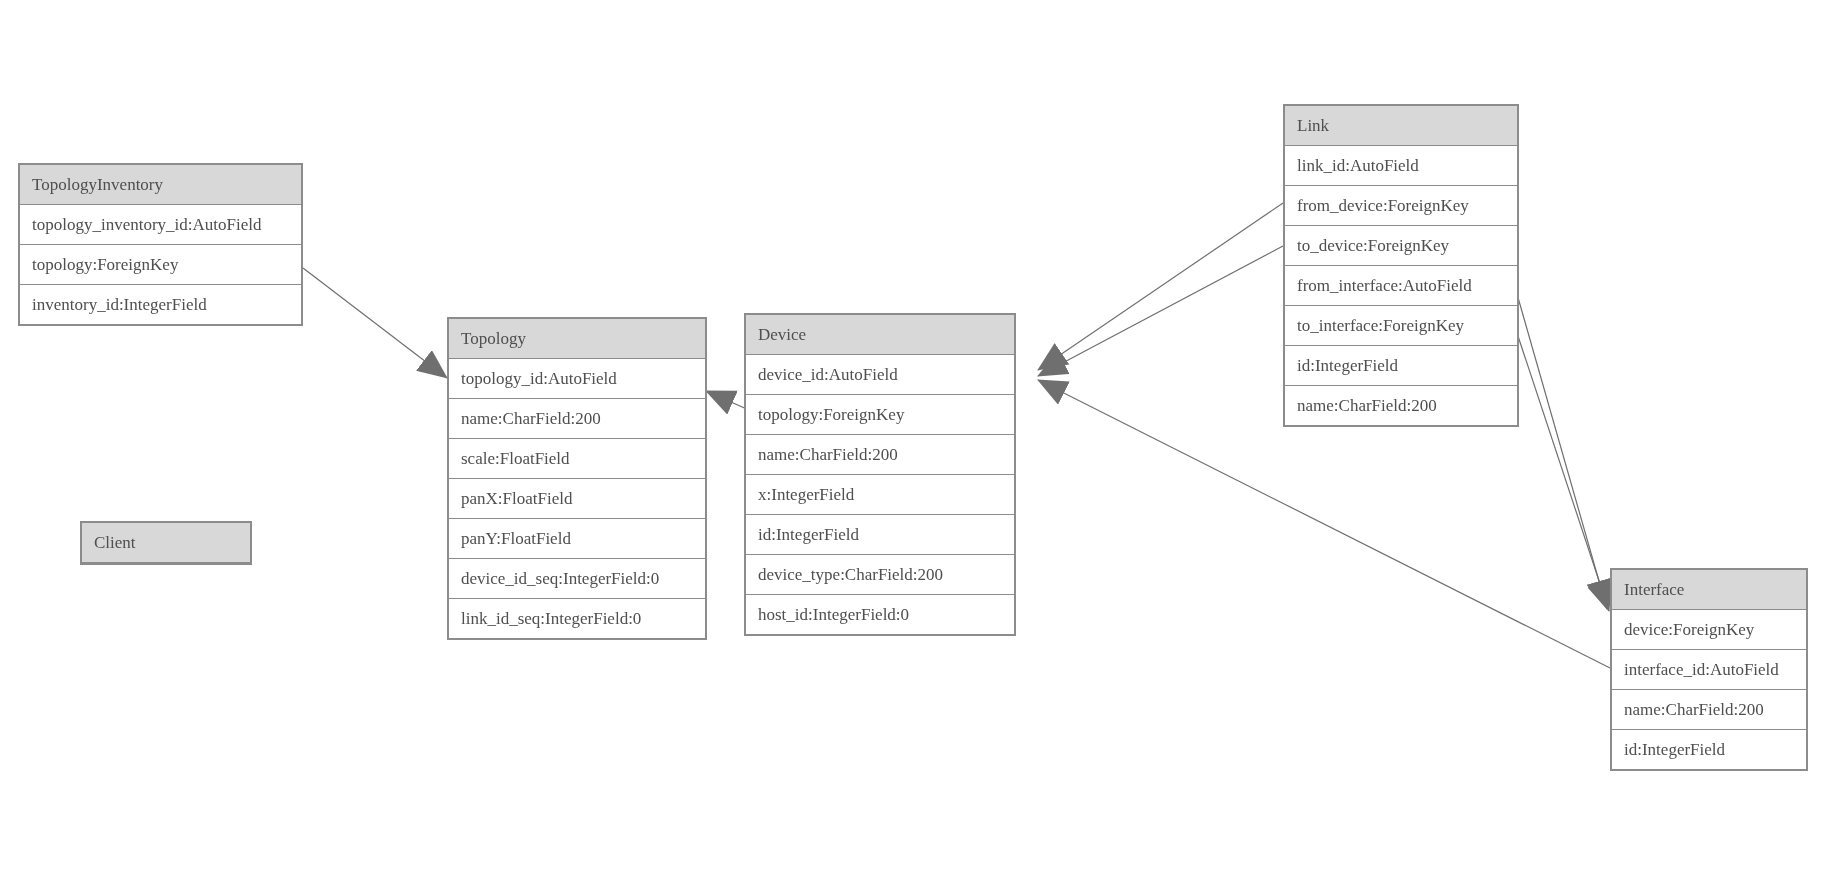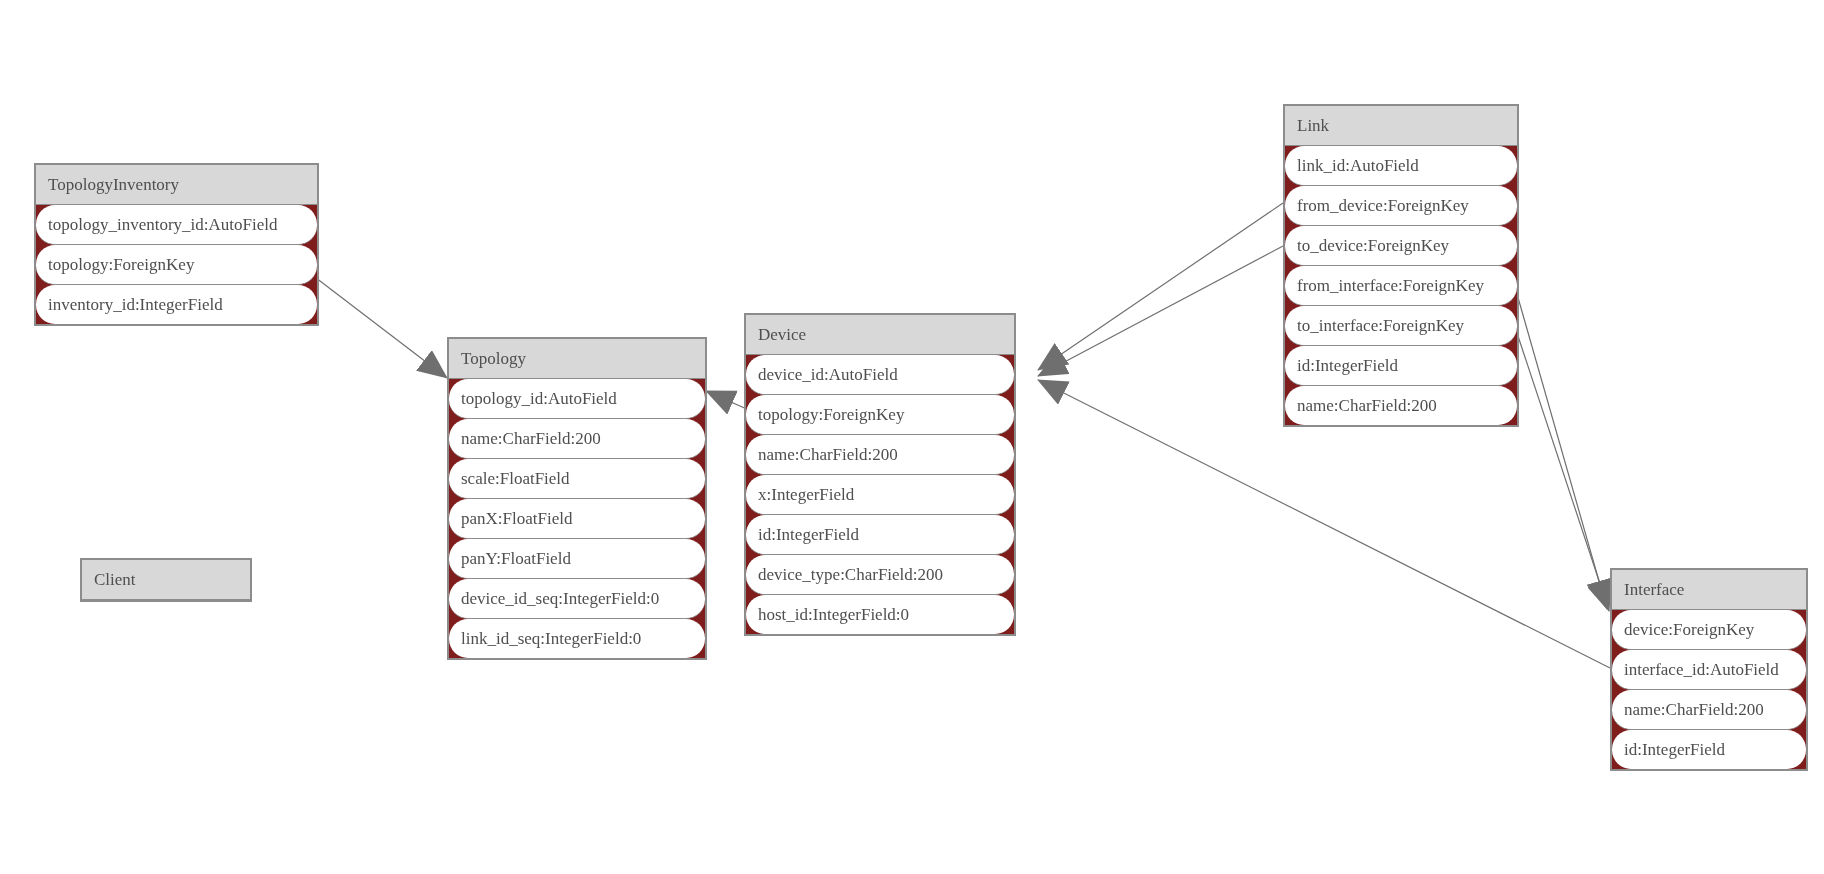--- a/index.html
+++ b/index.html
@@ -45,21 +45,20 @@
     overflow: hidden;
   }
   .table-row {
     height: 39px;
     line-height: 39px;
     border-bottom: 1px solid var(--border-color);
     padding-left: 12px;
     white-space: nowrap;
     overflow: hidden;
     background: #ffffff;
-    border-radius: 19px;
   }
   .table-row:last-child { border-bottom: none; }
 </style>
 </head>
 <body>
 
 <div id="canvas">
   <svg id="edges-layer" xmlns="http://www.w3.org/2000/svg" viewBox="0 0 1824 874">
     <defs>
       <marker id="arrowhead" markerUnits="userSpaceOnUse" markerWidth="34" markerHeight="28" refX="29" refY="13" orient="auto">
@@ -70,55 +69,55 @@
         <line class="edge" x1="303" y1="268" x2="447" y2="378" marker-end="url(#arrowhead)"></line>
         <line class="edge" x1="765" y1="417" x2="706" y2="391" marker-end="url(#arrowhead)"></line>
         <line class="edge" x1="1283" y1="203" x2="1038" y2="370" marker-end="url(#arrowhead)"></line>
         <line class="edge" x1="1283" y1="246" x2="1038" y2="376" marker-end="url(#arrowhead)"></line>
         <line class="edge" x1="1515" y1="287" x2="1607" y2="609" marker-end="url(#arrowhead)"></line>
         <line class="edge" x1="1515" y1="327" x2="1609" y2="611" marker-end="url(#arrowhead)"></line>
         <line class="edge" x1="1610" y1="668" x2="1038" y2="380" marker-end="url(#arrowhead)"></line>
       </g>
   </svg>
   <div id="tables-layer">
-      <div class="entity-table" style="left: 34px; top: 163px; width: 281px;">
+      <div class="entity-table" style="left: 18px; top: 163px; width: 281px;">
         <div class="table-header">TopologyInventory</div>
         <div class="table-row">topology_inventory_id:AutoField</div>
         <div class="table-row">topology:ForeignKey</div>
         <div class="table-row">inventory_id:IntegerField</div>
       </div>
-      <div class="entity-table" style="left: 447px; top: 317px; width: 256px; margin-top: 20px;">
+      <div class="entity-table" style="left: 447px; top: 317px; width: 256px;">
         <div class="table-header">Topology</div>
         <div class="table-row">topology_id:AutoField</div>
         <div class="table-row">name:CharField:200</div>
         <div class="table-row">scale:FloatField</div>
         <div class="table-row">panX:FloatField</div>
         <div class="table-row">panY:FloatField</div>
         <div class="table-row">device_id_seq:IntegerField:0</div>
         <div class="table-row">link_id_seq:IntegerField:0</div>
       </div>
-      <div class="entity-table" style="left: 80px; top: 558px; width: 168px;">
+      <div class="entity-table" style="left: 80px; top: 521px; width: 168px;">
         <div class="table-header">Client</div>
       </div>
       <div class="entity-table" style="left: 744px; top: 313px; width: 268px;">
         <div class="table-header">Device</div>
         <div class="table-row">device_id:AutoField</div>
         <div class="table-row">topology:ForeignKey</div>
         <div class="table-row">name:CharField:200</div>
         <div class="table-row">x:IntegerField</div>
         <div class="table-row">id:IntegerField</div>
         <div class="table-row">device_type:CharField:200</div>
         <div class="table-row">host_id:IntegerField:0</div>
       </div>
       <div class="entity-table" style="left: 1283px; top: 104px; width: 232px;">
         <div class="table-header">Link</div>
         <div class="table-row">link_id:AutoField</div>
         <div class="table-row">from_device:ForeignKey</div>
         <div class="table-row">to_device:ForeignKey</div>
-        <div class="table-row">from_interface:ForeignKey</div>
+        <div class="table-row">from_interface:AutoField</div>
         <div class="table-row">to_interface:ForeignKey</div>
         <div class="table-row">id:IntegerField</div>
         <div class="table-row">name:CharField:200</div>
       </div>
       <div class="entity-table" style="left: 1610px; top: 568px; width: 194px;">
         <div class="table-header">Interface</div>
         <div class="table-row">device:ForeignKey</div>
         <div class="table-row">interface_id:AutoField</div>
         <div class="table-row">name:CharField:200</div>
         <div class="table-row">id:IntegerField</div>

